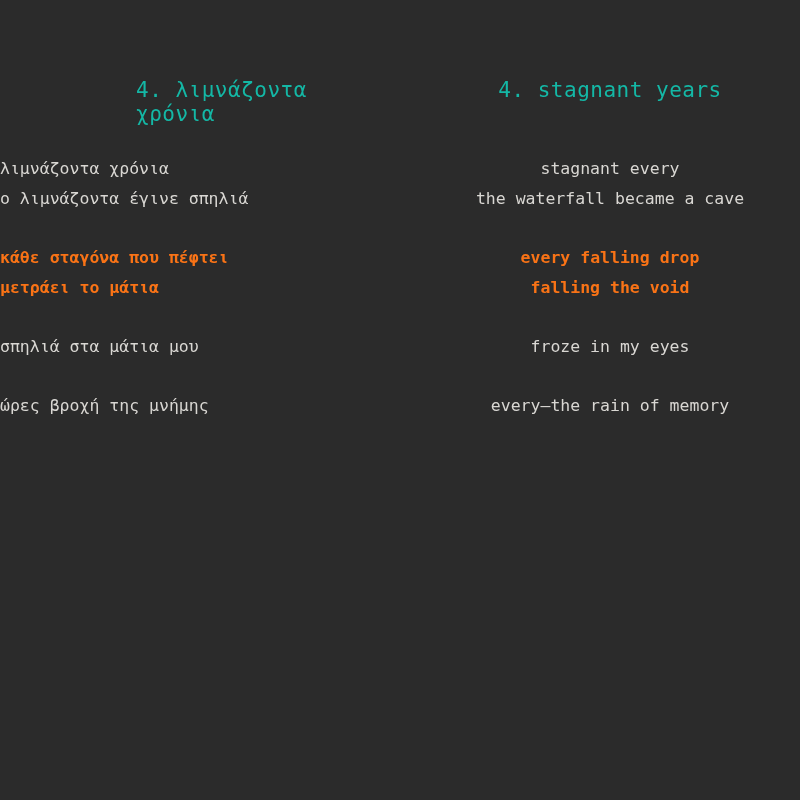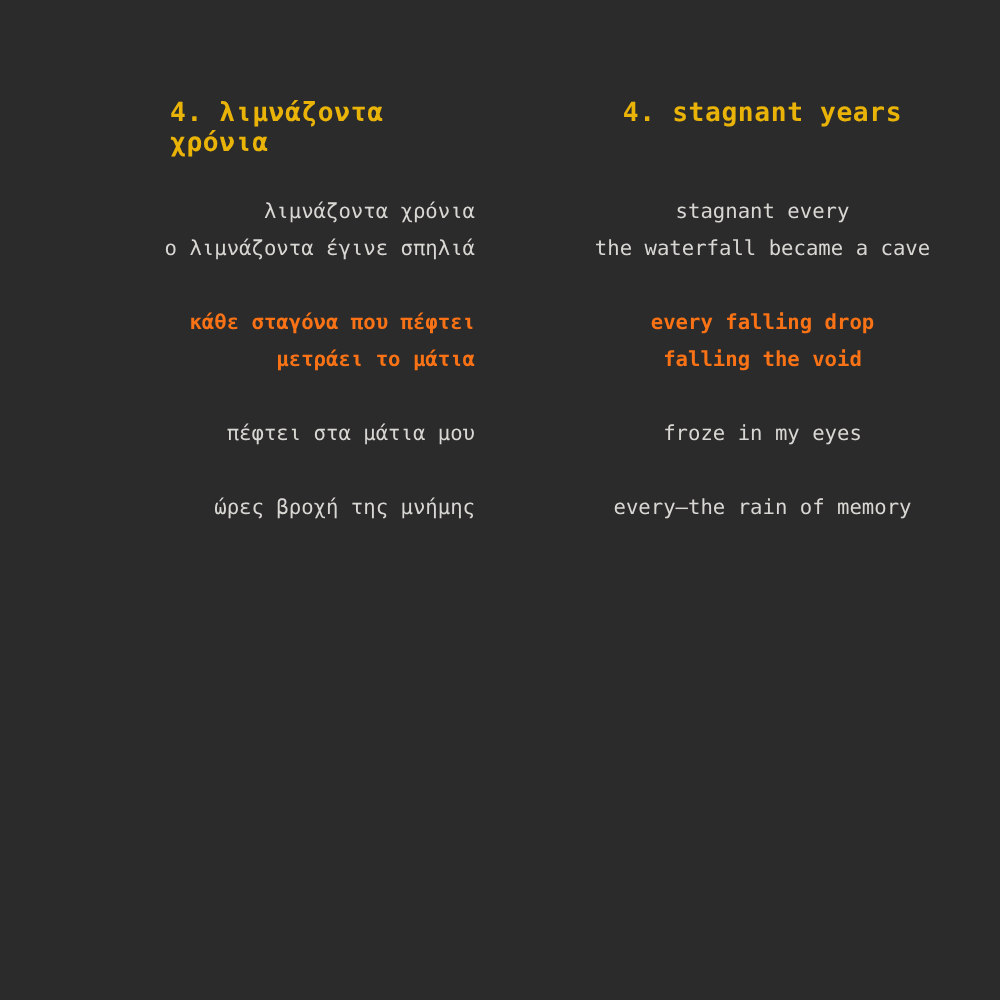--- a/index.html
+++ b/index.html
@@ -24,39 +24,37 @@
     left: 0;
     top: 78px;
     width: 800px;
   }
   .grid-row {
     display: flex;
     align-items: baseline;
   }
   .col-left {
     width: 380px;
-    text-align: right;
     padding-right: 0px;
     box-sizing: border-box;
   }
   .col-right {
     width: 420px;
     text-align: center;
     padding-left: 40px;
     box-sizing: border-box;
   }
   .title-row {
     margin-bottom: 28px;
   }
   .title-row .col-left,
   .title-row .col-right {
     font-size: 21px;
     letter-spacing: 0.5px;
-    color: #eab308;
-    font-weight: bold;
+    color: #14b8a6;
   }
   .title-row .col-left {
     text-align: left;
     padding-left: 136px;
   }
   .stanza {
     margin-bottom: 29px;
   }
   .line {
     font-size: 16.5px;
@@ -98,21 +96,21 @@
         <div class="col-right">every falling drop</div>
       </div>
       <div class="grid-row line bold">
         <div class="col-left">μετράει το μάτια</div>
         <div class="col-right">falling the void</div>
       </div>
     </div>
 
     <div class="stanza">
       <div class="grid-row line">
-        <div class="col-left">πέφτει στα μάτια μου</div>
+        <div class="col-left">σπηλιά στα μάτια μου</div>
         <div class="col-right">froze in my eyes</div>
       </div>
     </div>
 
     <div class="stanza">
       <div class="grid-row line">
         <div class="col-left">ώρες βροχή της μνήμης</div>
         <div class="col-right">every—the rain of memory</div>
       </div>
     </div>

